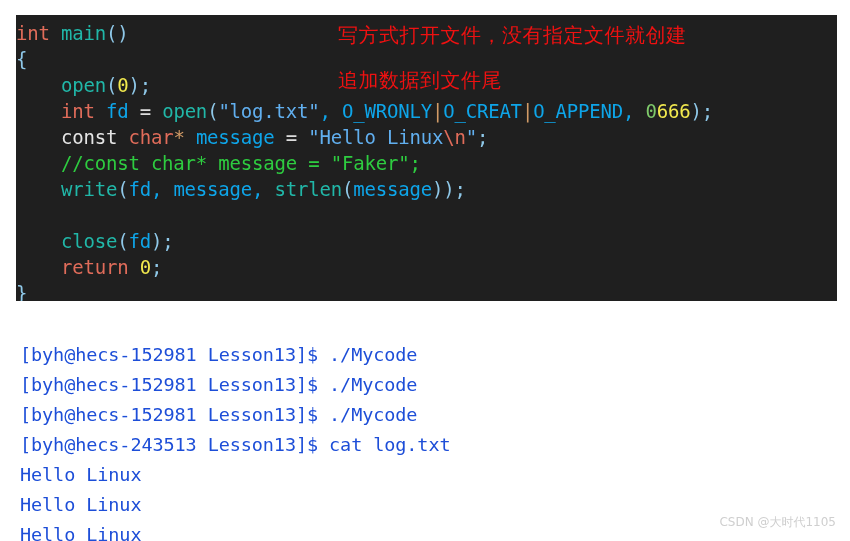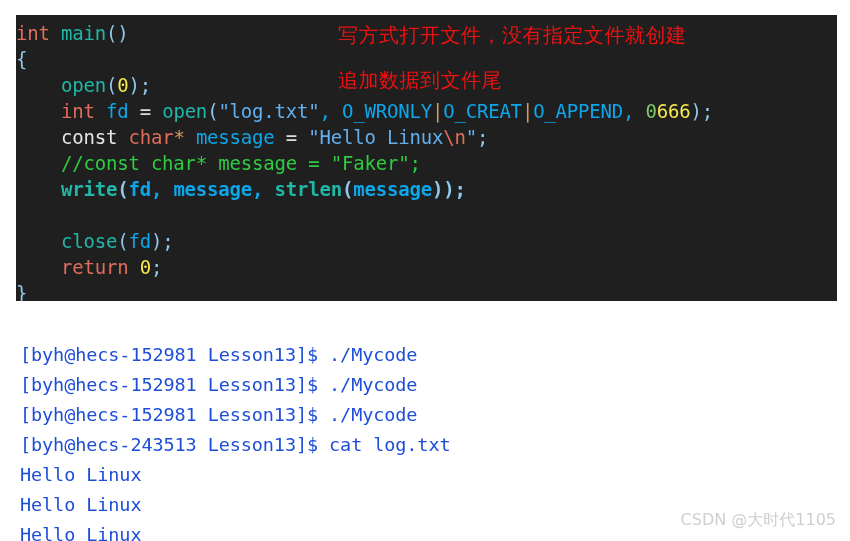--- a/index.html
+++ b/index.html
@@ -83,35 +83,35 @@
     letter-spacing: -0.1px;
   }
 
   
   #watermark {
     position: absolute;
     right: 14px;
     bottom: 10px;
     color: #cfcfcf;
     font-family: "DejaVu Sans", "Liberation Sans", sans-serif;
-    font-size: 16px;
+    font-size: 12px;
     white-space: pre;
   }
 </style>
 </head>
 <body>
 
 <div id="code-block" style="background: rgb(31, 31, 31);">
     <div class="code-line" style="top: 5px;"><span class="t-kw">int</span><span class="t-white"> </span><span class="t-fn">main</span><span class="t-punc">()</span></div>
     <div class="code-line" style="top: 31px;"><span class="t-punc">{</span></div>
     <div class="code-line" style="top: 57px;"><span class="t-white">    </span><span class="t-fn">open</span><span class="t-punc">(</span><span class="t-num">0</span><span class="t-punc">);</span></div>
     <div class="code-line" style="top: 83px;"><span class="t-white">    </span><span class="t-kw">int</span><span class="t-plain"> fd </span><span class="t-eq">=</span><span class="t-plain"> </span><span class="t-fn">open</span><span class="t-punc">(</span><span class="t-str">"log.txt"</span><span class="t-plain">, </span><span class="t-plain">O_WRONLY</span><span class="t-op">|</span><span class="t-plain">O_CREAT</span><span class="t-op">|</span><span class="t-plain">O_APPEND</span><span class="t-plain">, </span><span class="t-num0">0</span><span class="t-num">666</span><span class="t-punc">);</span></div>
     <div class="code-line" style="top: 109px;"><span class="t-white">    </span><span class="t-kw2">const</span><span class="t-plain"> </span><span class="t-kw">char</span><span class="t-op">*</span><span class="t-plain"> message </span><span class="t-eq">=</span><span class="t-plain"> </span><span class="t-str">"Hello Linux</span><span class="t-esc">\n</span><span class="t-str">"</span><span class="t-punc">;</span></div>
     <div class="code-line" style="top: 135px;"><span class="t-white">    </span><span class="t-comment">//const char* message = "Faker";</span></div>
-    <div class="code-line" style="top: 161px; font-weight: bold;"><span class="t-white">    </span><span class="t-fn">write</span><span class="t-punc">(</span><span class="t-plain">fd, message, </span><span class="t-fn">strlen</span><span class="t-punc">(</span><span class="t-plain">message</span><span class="t-punc">));</span></div>
+    <div class="code-line" style="top: 161px;"><span class="t-white">    </span><span class="t-fn">write</span><span class="t-punc">(</span><span class="t-plain">fd, message, </span><span class="t-fn">strlen</span><span class="t-punc">(</span><span class="t-plain">message</span><span class="t-punc">));</span></div>
     <div class="code-line" style="top: 187px;"> </div>
     <div class="code-line" style="top: 213px;"><span class="t-white">    </span><span class="t-fn">close</span><span class="t-punc">(</span><span class="t-plain">fd</span><span class="t-punc">);</span></div>
     <div class="code-line" style="top: 239px; text-align: center;"><span class="t-white">    </span><span class="t-kw">return</span><span class="t-plain"> </span><span class="t-num">0</span><span class="t-punc">;</span></div>
     <div class="code-line" style="top: 265px;"><span class="t-punc">}</span></div>
   </div>
 
 <div class="annot" id="annot-open">写方式打开文件，没有指定文件就创建</div>
 <div class="annot" id="annot-append">追加数据到文件尾</div>
 
 <div id="terminal">

